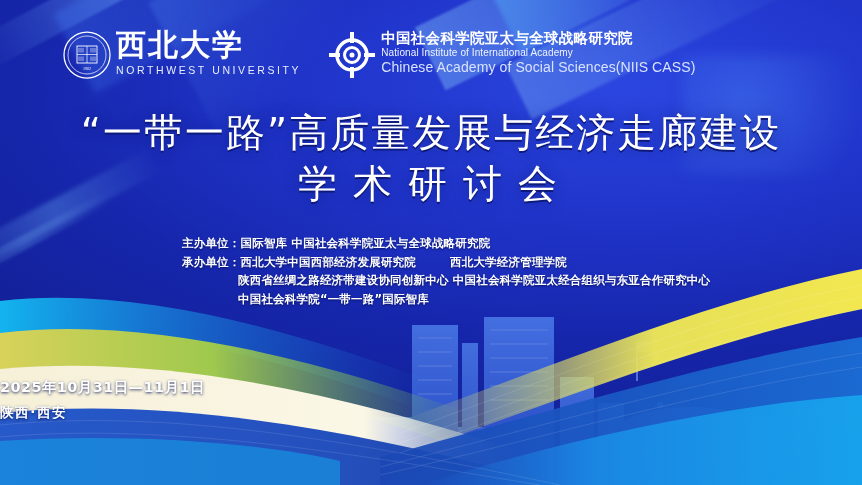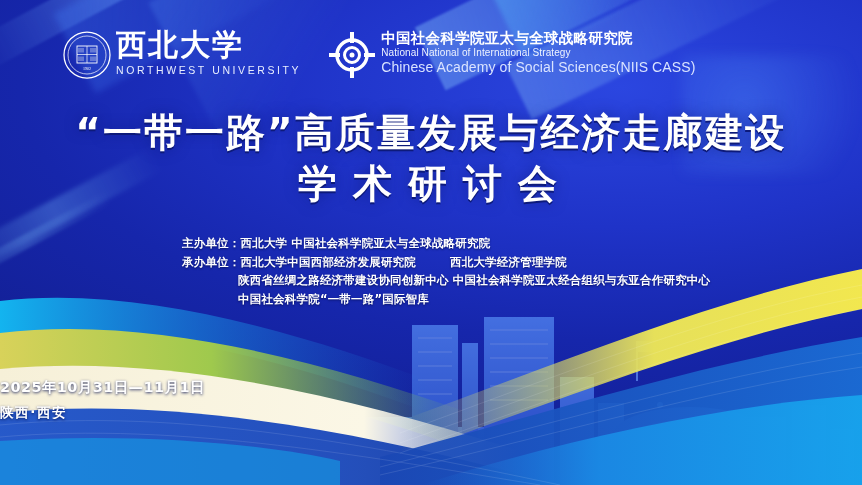--- a/index.html
+++ b/index.html
@@ -58,21 +58,21 @@
           font-family:"DejaVu Sans","Liberation Sans",sans-serif;}
   .nwu-en{color:#e8eeff;font-size:10.5px;letter-spacing:2.6px;margin-top:4px;}
   .niis-cn{color:#ffffff;font-size:14.5px;font-weight:700;letter-spacing:.3px;line-height:1.15;
            font-family:"DejaVu Sans","Liberation Sans",sans-serif;}
   .niis-en1{color:#eef3ff;font-size:10px;line-height:1.25;letter-spacing:.1px;}
   .niis-en2{color:#d9e3ff;font-size:14px;line-height:1.25;letter-spacing:.1px;}
 
   
   #title-wrap{position:absolute;left:0;top:110px;width:862px;text-align:center;}
   .title-line{
-    color:#ffffff;font-weight:700;
+    color:#ffffff;font-weight:400;
     font-family:"DejaVu Sans","Liberation Sans",sans-serif;
     text-shadow:0 2px 0 #0d1a7a,0 0 14px rgba(10,20,110,.55);
   }
   .t1{font-size:39px;letter-spacing:2px;line-height:1.18;white-space:nowrap;}
   .t2{font-size:39px;letter-spacing:16px;line-height:1.25;margin-top:4px;padding-left:9px;}
 
   
   #org{position:absolute;left:182px;top:234px;color:#ffffff;
        font-family:"DejaVu Sans","Liberation Sans",sans-serif;
        font-size:11.5px;font-weight:700;line-height:1.62;letter-spacing:.2px;
@@ -262,35 +262,35 @@
         <circle cx="50" cy="50" r="30" fill="none" stroke="#ffffff" stroke-width="7"></circle>
         <circle cx="50" cy="50" r="15" fill="none" stroke="#ffffff" stroke-width="6"></circle>
         <circle cx="50" cy="50" r="5" fill="#ffffff"></circle>
         <rect x="46" y="4" width="8" height="22" fill="#ffffff"></rect>
         <rect x="46" y="74" width="8" height="22" fill="#ffffff"></rect>
         <rect x="4" y="46" width="22" height="8" fill="#ffffff"></rect>
         <rect x="74" y="46" width="22" height="8" fill="#ffffff"></rect>
       </svg>
       <div>
         <div class="niis-cn">中国社会科学院亚太与全球战略研究院</div>
-        <div class="niis-en1">National National of International Strategy</div>
+        <div class="niis-en1">National Institute of International Academy</div>
         <div class="niis-en2">Chinese Academy of Social Sciences(NIIS CASS)</div>
       </div>
     </div>
 
   </div>
 
   <div id="title-wrap">
     <div class="title-line t1">“一带一路”高质量发展与经济走廊建设</div>
     <div class="title-line t2">学术研讨会</div>
   </div>
 
   <div id="org">
     <div class="org-row">
-      <span>主办单位：</span><span>西北大学  中国社会科学院亚太与全球战略研究院</span>
+      <span>主办单位：</span><span>国际智库  中国社会科学院亚太与全球战略研究院</span>
     </div>
     <div class="org-row">
       <span>承办单位：</span><span>西北大学中国西部经济发展研究院</span><span class="org-gap"></span><span>西北大学经济管理学院</span>
     </div>
     <div class="org-row org-indent">
       <span>陕西省丝绸之路经济带建设协同创新中心</span> <span>中国社会科学院亚太经合组织与东亚合作研究中心</span>
     </div>
     <div class="org-row org-indent">
       <span>中国社会科学院“一带一路”国际智库</span>
     </div>

